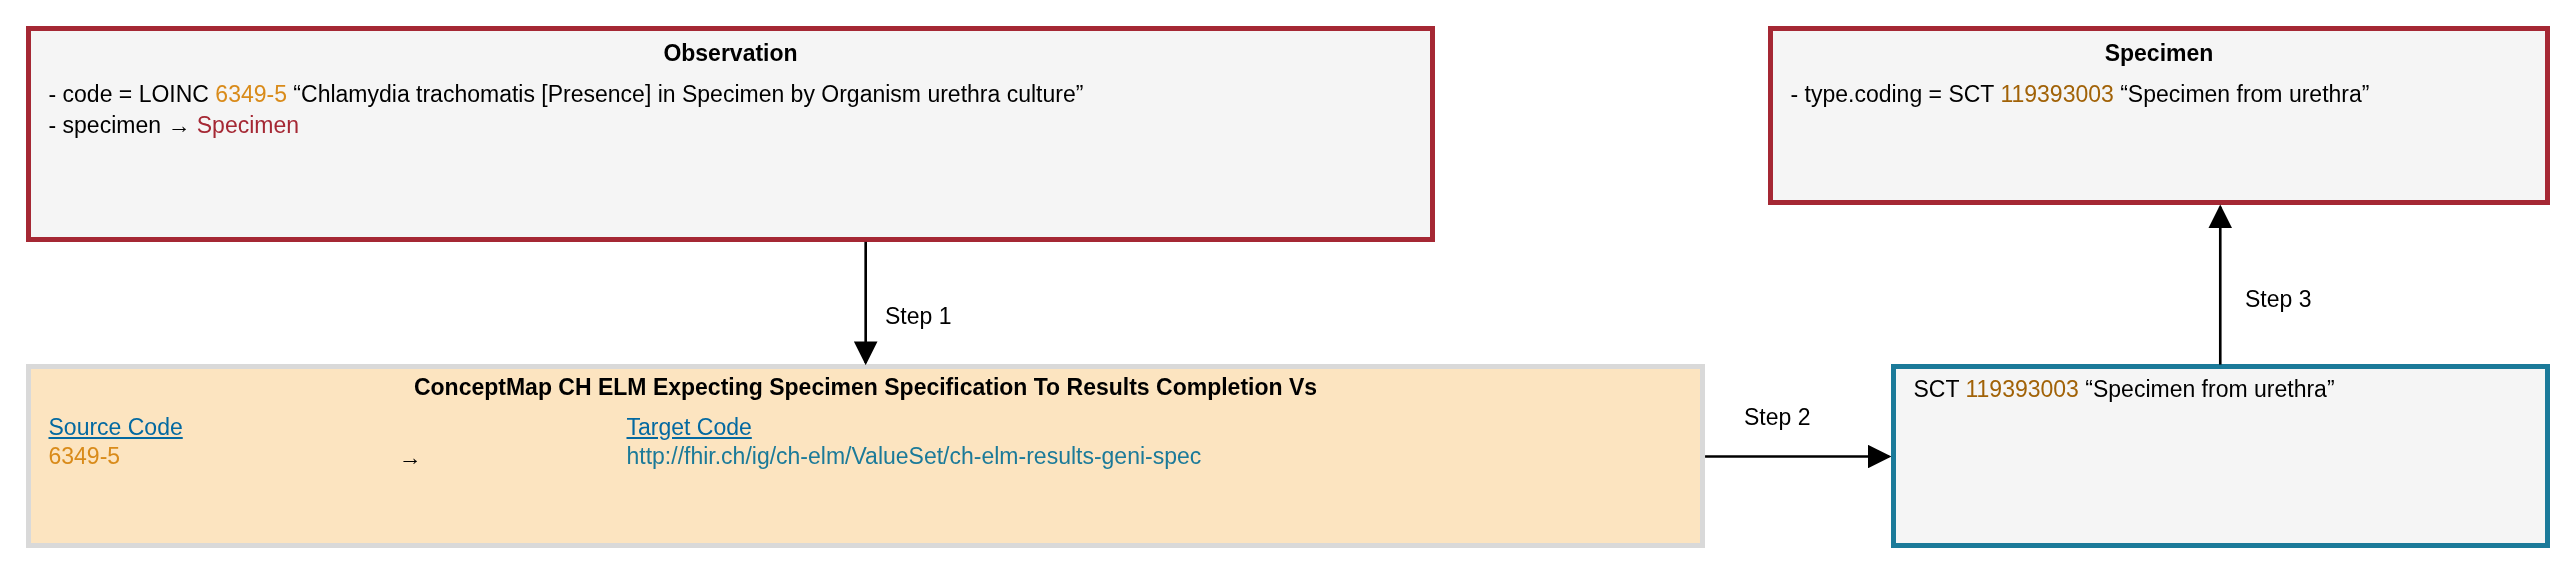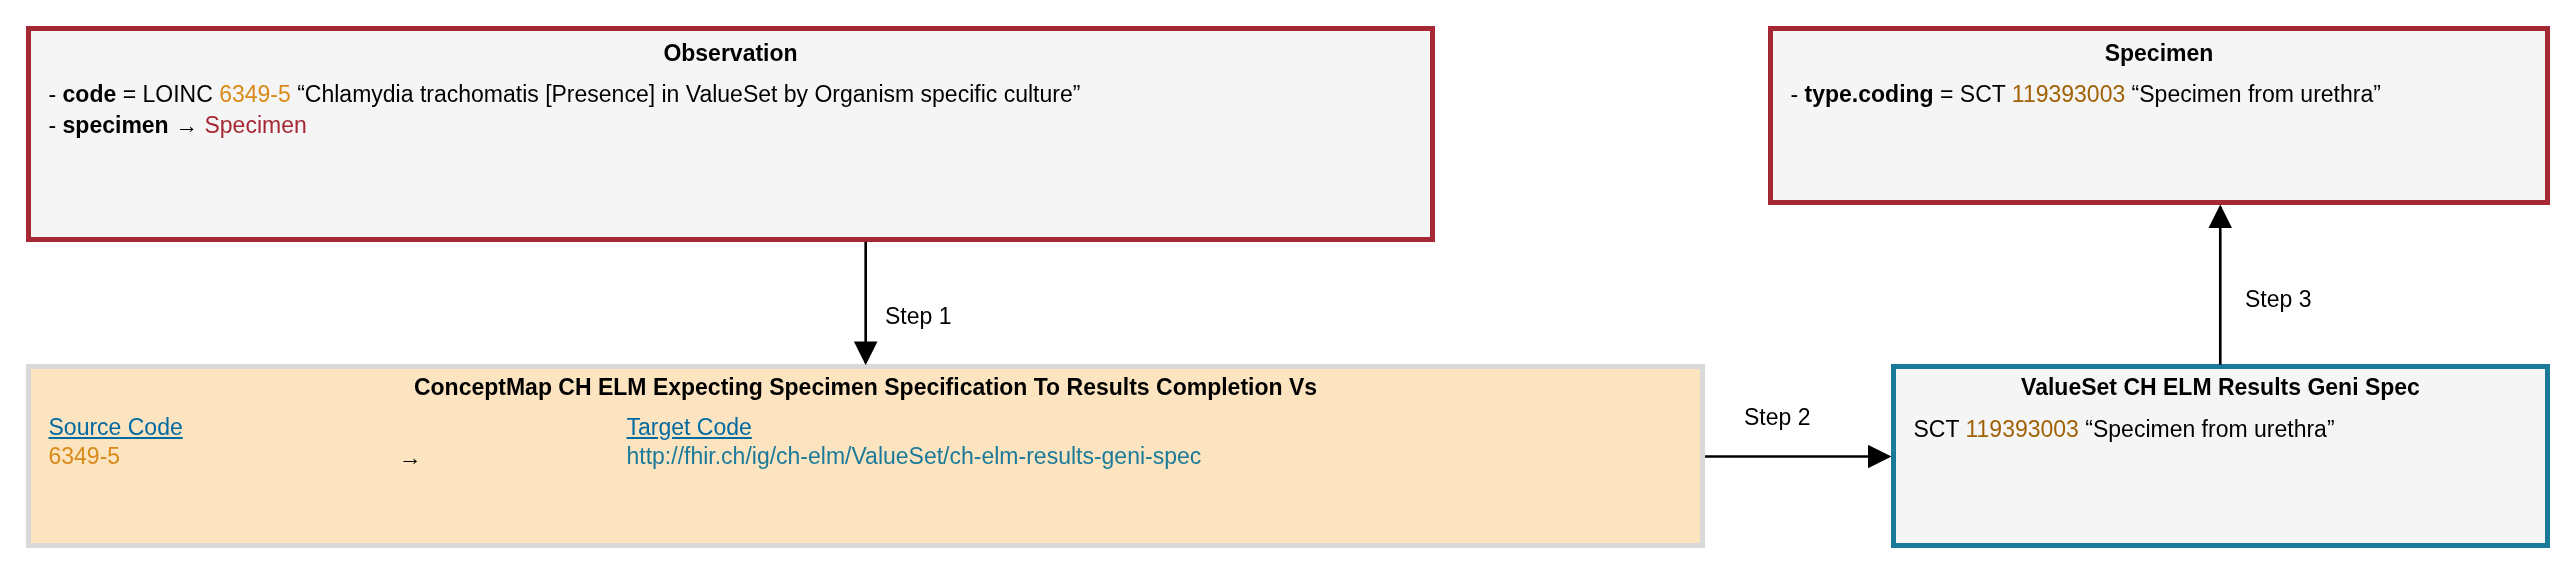--- a/index.html
+++ b/index.html
@@ -60,21 +60,21 @@
     font-weight: bold;
     font-size: 23px;
     margin-bottom: 12.3px;
   }
   .title .normal { font-weight: bold; }
   .line { font-size: 23px; line-height: 1.35; }
   .loinc { color: #d98b1a; }
   .sct   { color: #a16207; }
   .ref   { color: #a52834; }
   .url   { color: #1b7a99; }
-  .b { font-weight: bold; }
+  .b { font-weight: normal; }
 
   .map-grid {
     display: flex;
     align-items: flex-start;
     gap: 0;
     margin-top: 5.3px;
   }
   .map-col1 { width: 350px; }
   .map-arrowcol { width: 228px; }
   .map-col2 { flex: 1; }
@@ -99,21 +99,21 @@
   }
 </style>
 </head>
 <body>
 
 <div class="canvas">
 
   <div class="box obs-box">
     <div class="title">Observation</div>
     <div class="line">
-      - <span class="b">code</span><span> = LOINC </span><span class="loinc">6349-5</span><span> “Chlamydia trachomatis [Presence] in ValueSet by Organism specific culture”</span>
+      - <span class="b">code</span><span> = LOINC </span><span class="loinc">6349-5</span><span> “Chlamydia trachomatis [Presence] in Specimen by Organism urethra culture”</span>
     </div>
     <div class="line">
       - <span class="b">specimen</span><span> → </span><span class="ref">Specimen</span>
     </div>
   </div>
 
   <div class="box spec-box">
     <div class="title">Specimen</div>
     <div class="line">
       - <span class="b">type.coding</span><span> = SCT </span><span class="sct">119393003</span><span> “Specimen from urethra”</span>
@@ -134,23 +134,20 @@
         <div class="arrow-glyph">→</div>
       </div>
       <div class="map-col2">
         <div class="hdr">Target Code</div>
         <div class="line url">http://fhir.ch/ig/ch-elm/ValueSet/ch-elm-results-geni-spec</div>
       </div>
     </div>
   </div>
 
   <div class="box vs-box">
-    <div class="title">
-      <span class="normal">ValueSet </span><span>CH ELM Results Geni Spec</span>
-    </div>
     <div class="line">
       <span>SCT </span><span class="sct">119393003</span><span> “Specimen from urethra”</span>
     </div>
   </div>
 
   <div class="step-label" style="left:885px; top:303px;">Step 1</div>
   <div class="step-label" style="left:1744px; top:404px;text-align:right;">Step 2</div>
   <div class="step-label" style="left:2245px; top:286px;">Step 3</div>
 
   <svg class="arrows" viewBox="0 0 2940 663" width="2576" height="581">

